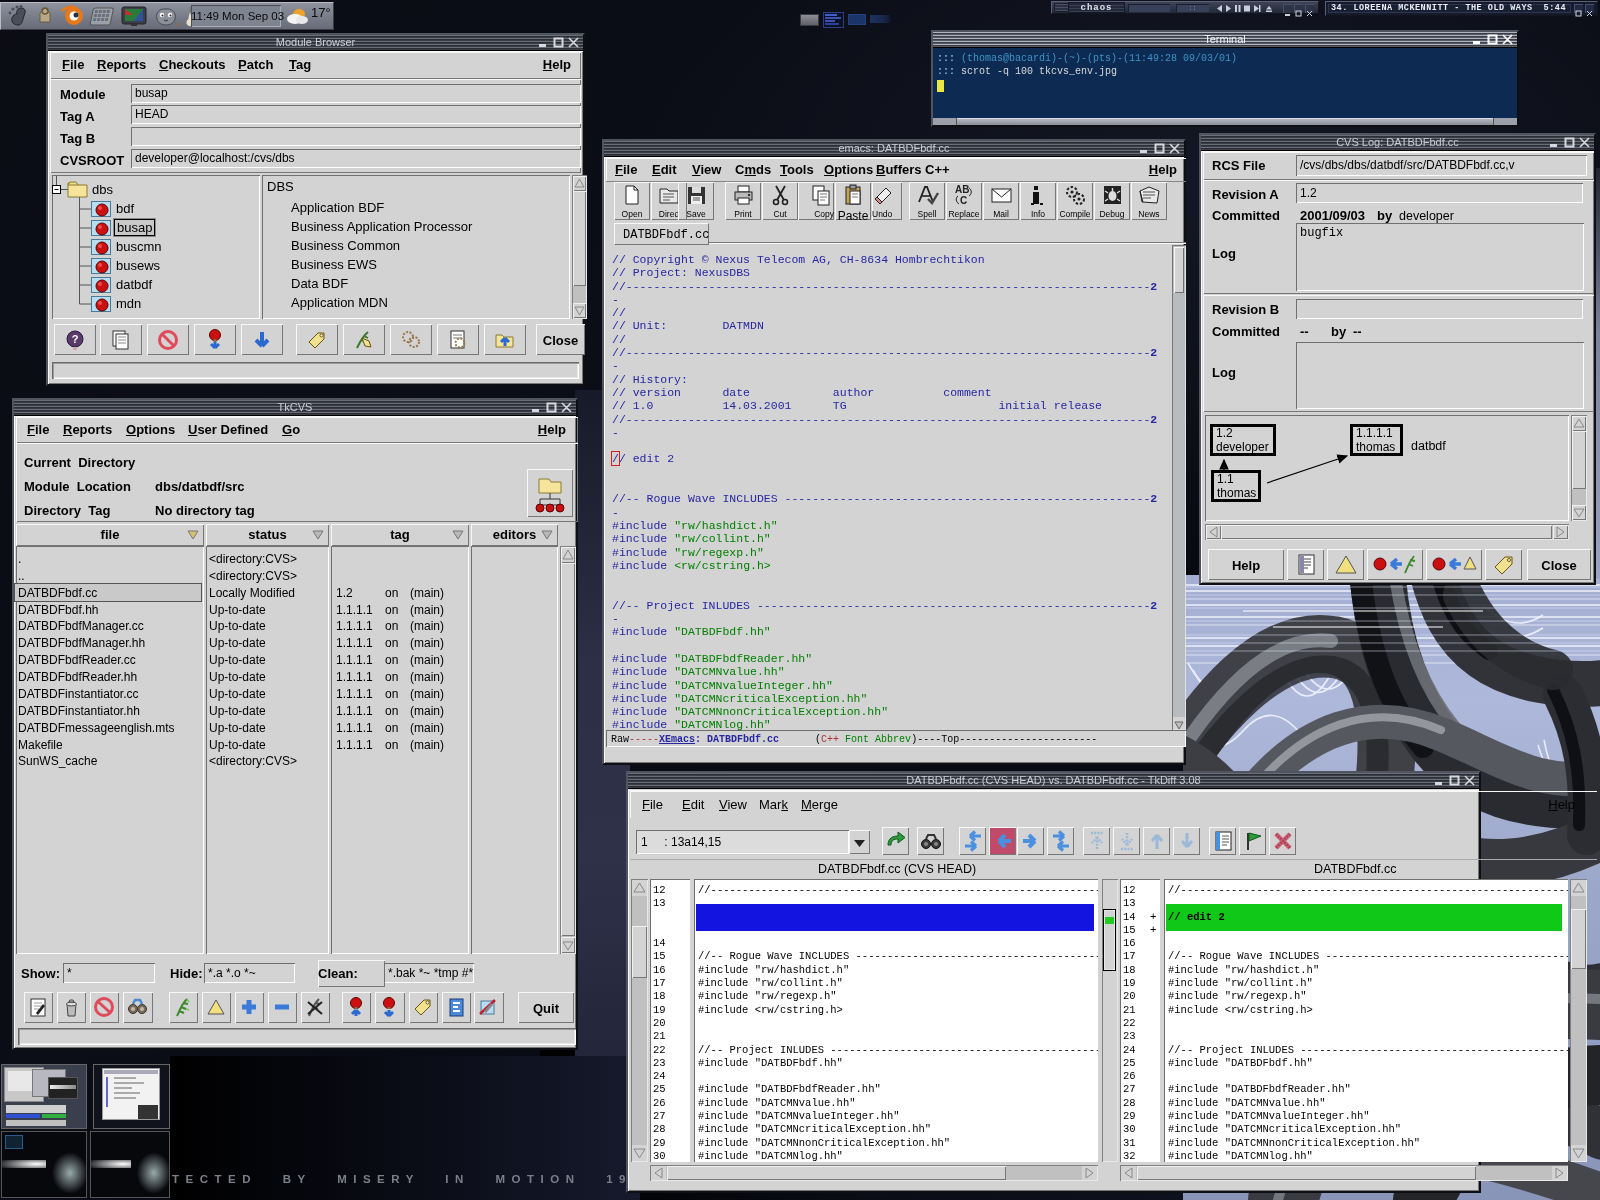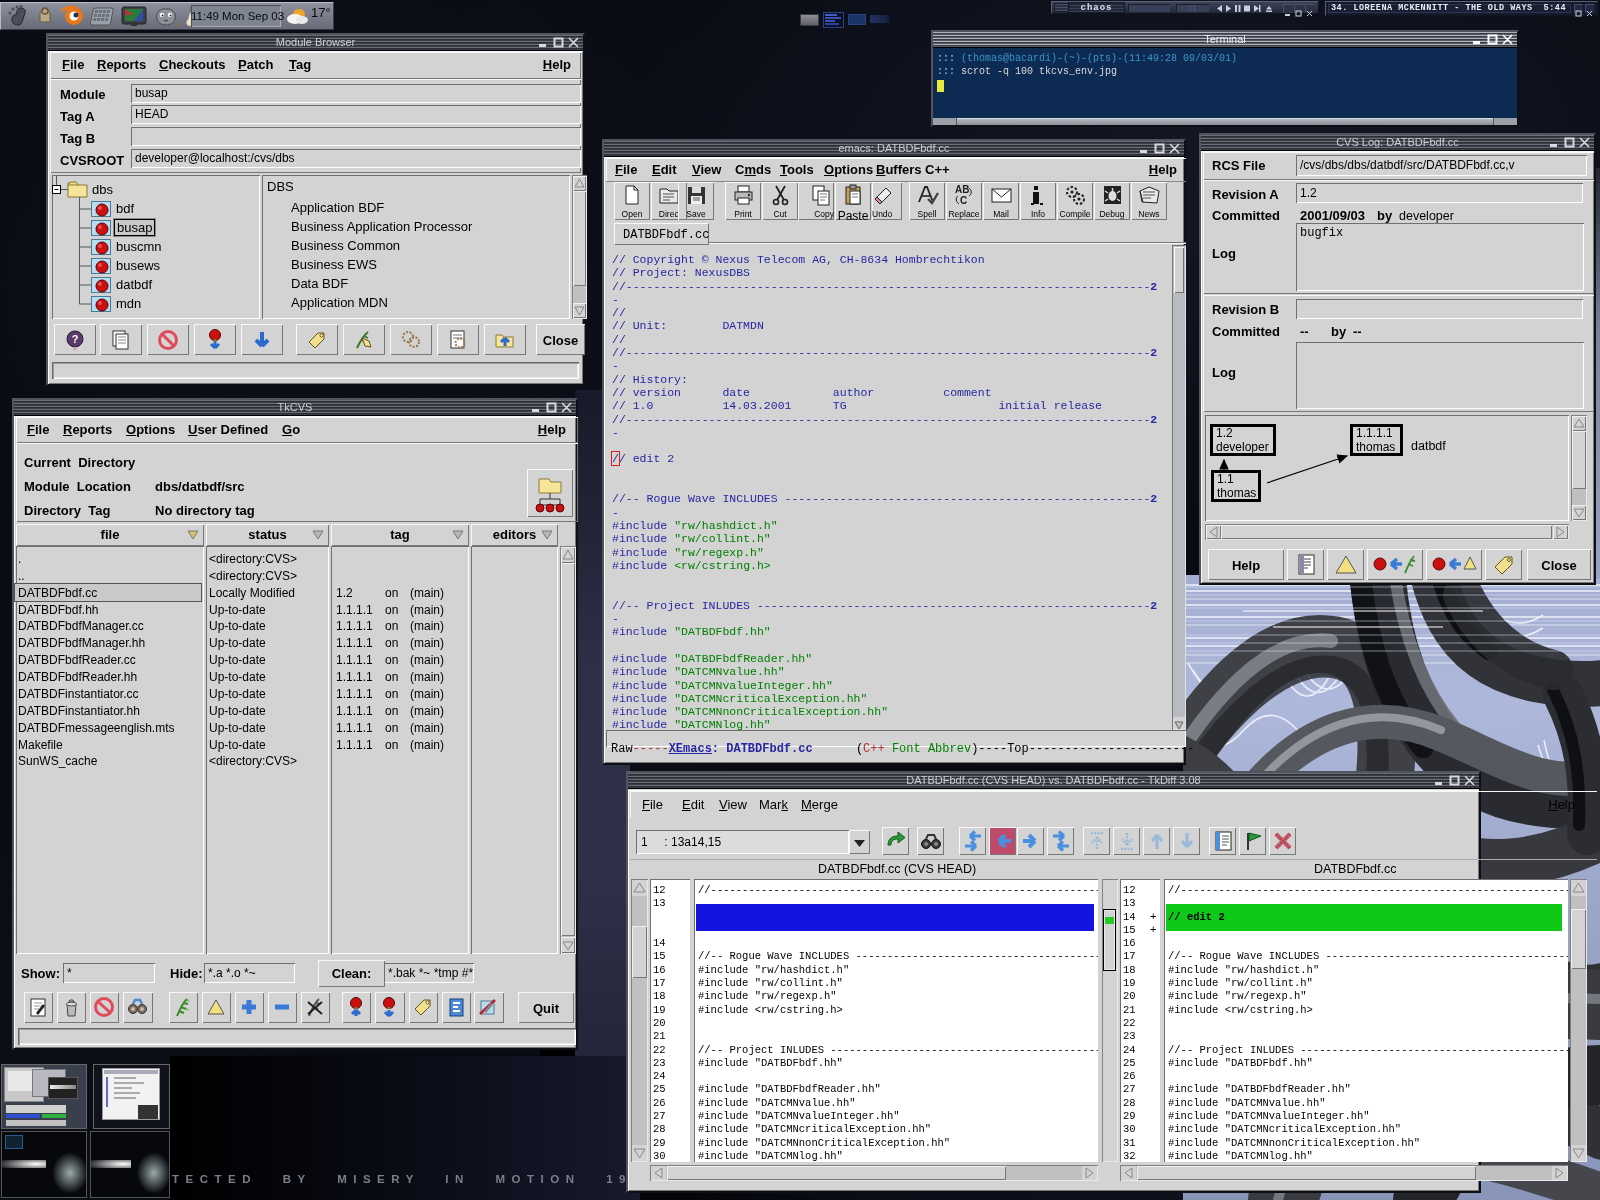--- a/index.html
+++ b/index.html
@@ -522,21 +522,21 @@
    <div class="a" style="left:1px;bottom:1px;width:14px;height:16px;background:#d3d3d3;box-shadow:inset 1px 1px 0 #f0f0f0,inset -1px -1px 0 #777"><svg width="14" height="16">
             <path d="M2 5 L12 5 L7 13 Z" fill="#d3d3d3" stroke="#888"></path>
           </svg></div>
 </div>
 </div>
 <div class="a" style="left:2px;top:560px;width:562px;height:30px;font-size:13px">
 <span class="mb a" style="left:5px;top:6px">Show:</span>
 <div class="a sk et" style="left:47px;top:3px;width:92px;height:20px;line-height:20px">*</div>
 <span class="mb a" style="left:154px;top:6px">Hide:</span>
 <div class="a sk et" style="left:188px;top:3px;width:91px;height:20px;line-height:20px">*.a *.o *~</div>
-<div class="a rz" style="left:302px;top:0;width:67px;height:27px;text-align:center;line-height:27px"><span class="mb">Clean:</span></div>
+<div class="a rz" style="left:302px;top:0;width:67px;height:27px;line-height:27px"><span class="mb">Clean:</span></div>
 <div class="a sk et" style="left:368px;top:3px;width:90px;height:20px;line-height:20px">*.bak *~ *tmp #*</div>
 </div>
 <div class="a" id="cvsbtns" style="left:2px;top:592px;width:562px;height:32px">
       <div class="a rz" style="left:8px;top:0;width:29px;height:31px;background:#d3d3d3;text-align:center;line-height:31px">
         <svg width="26" height="26" style="position:absolute;left:50%;top:50%;transform:translate(-50%,-50%)">
           <rect x="5" y="4" width="14" height="17" fill="#fff" stroke="#333"></rect>
           <path d="M8 8 h8 M8 11 h8 M8 14 h5" stroke="#999"></path>
           <path d="M10 18 L17 9 L19 11 L12 20 Z" fill="#222"></path>
         </svg>
       </div>
@@ -780,21 +780,21 @@
 <span class="cb">#include </span><span class="cg">"DATCMNnonCriticalException.hh"</span>
 <span class="cb">#include </span><span class="cg">"DATCMNlog.hh"</span></pre>
 </div>
 <div class="a" style="left:568px;top:104px;width:14px;height:485px;background:#b8bcc0;box-shadow:inset 1px 1px 0 #777,inset -1px -1px 0 #e0e0e0">
 <div class="a" style="left:2px;top:2px;width:10px;height:46px;background:#d3d3d3;box-shadow:inset 1px 1px 0 #f8f8f8,inset -1px -1px 0 #707070"></div>
 <div class="a" style="left:1px;bottom:1px;width:12px;height:12px;background:#d3d3d3"><svg width="12" height="12">
           <path d="M2 3 h8 L6 10 Z" fill="#c0c0c0" stroke="#666"></path>
         </svg></div>
 </div>
 <div class="a sk" style="left:2px;top:589px;width:580px;height:17px;background:#d3d3d3">
-<pre style="position:absolute;left:5px;top:12px;font-size:12px;color:#000">Raw<span style="color:#b03030">-----</span><span style="color:#2727a3;font-weight:bold"><u>XEmacs</u>: DATBDFbdf.cc</span>      (<span style="color:#b03030">C++</span> <span style="color:#008000">Font Abbrev</span>)----Top-----------------------</pre>
+<pre style="position:absolute;left:5px;top:4px;font-size:10px;color:#000">Raw<span style="color:#b03030">-----</span><span style="color:#2727a3;font-weight:bold"><u>XEmacs</u>: DATBDFbdf.cc</span>      (<span style="color:#b03030">C++</span> <span style="color:#008000">Font Abbrev</span>)----Top-----------------------</pre>
 </div>
 </div>
 
 <div class="a win" style="left:1199px;top:133px;width:397px;height:452px">
 <div class="tbar">CVS Log: DATBDFbdf.cc
 <span class="tbtn" style="right:33px">
         <svg width="13" height="13">
           <rect x="2" y="8" width="7" height="3" fill="#d8d8e0"></rect>
         </svg>
       </span>

